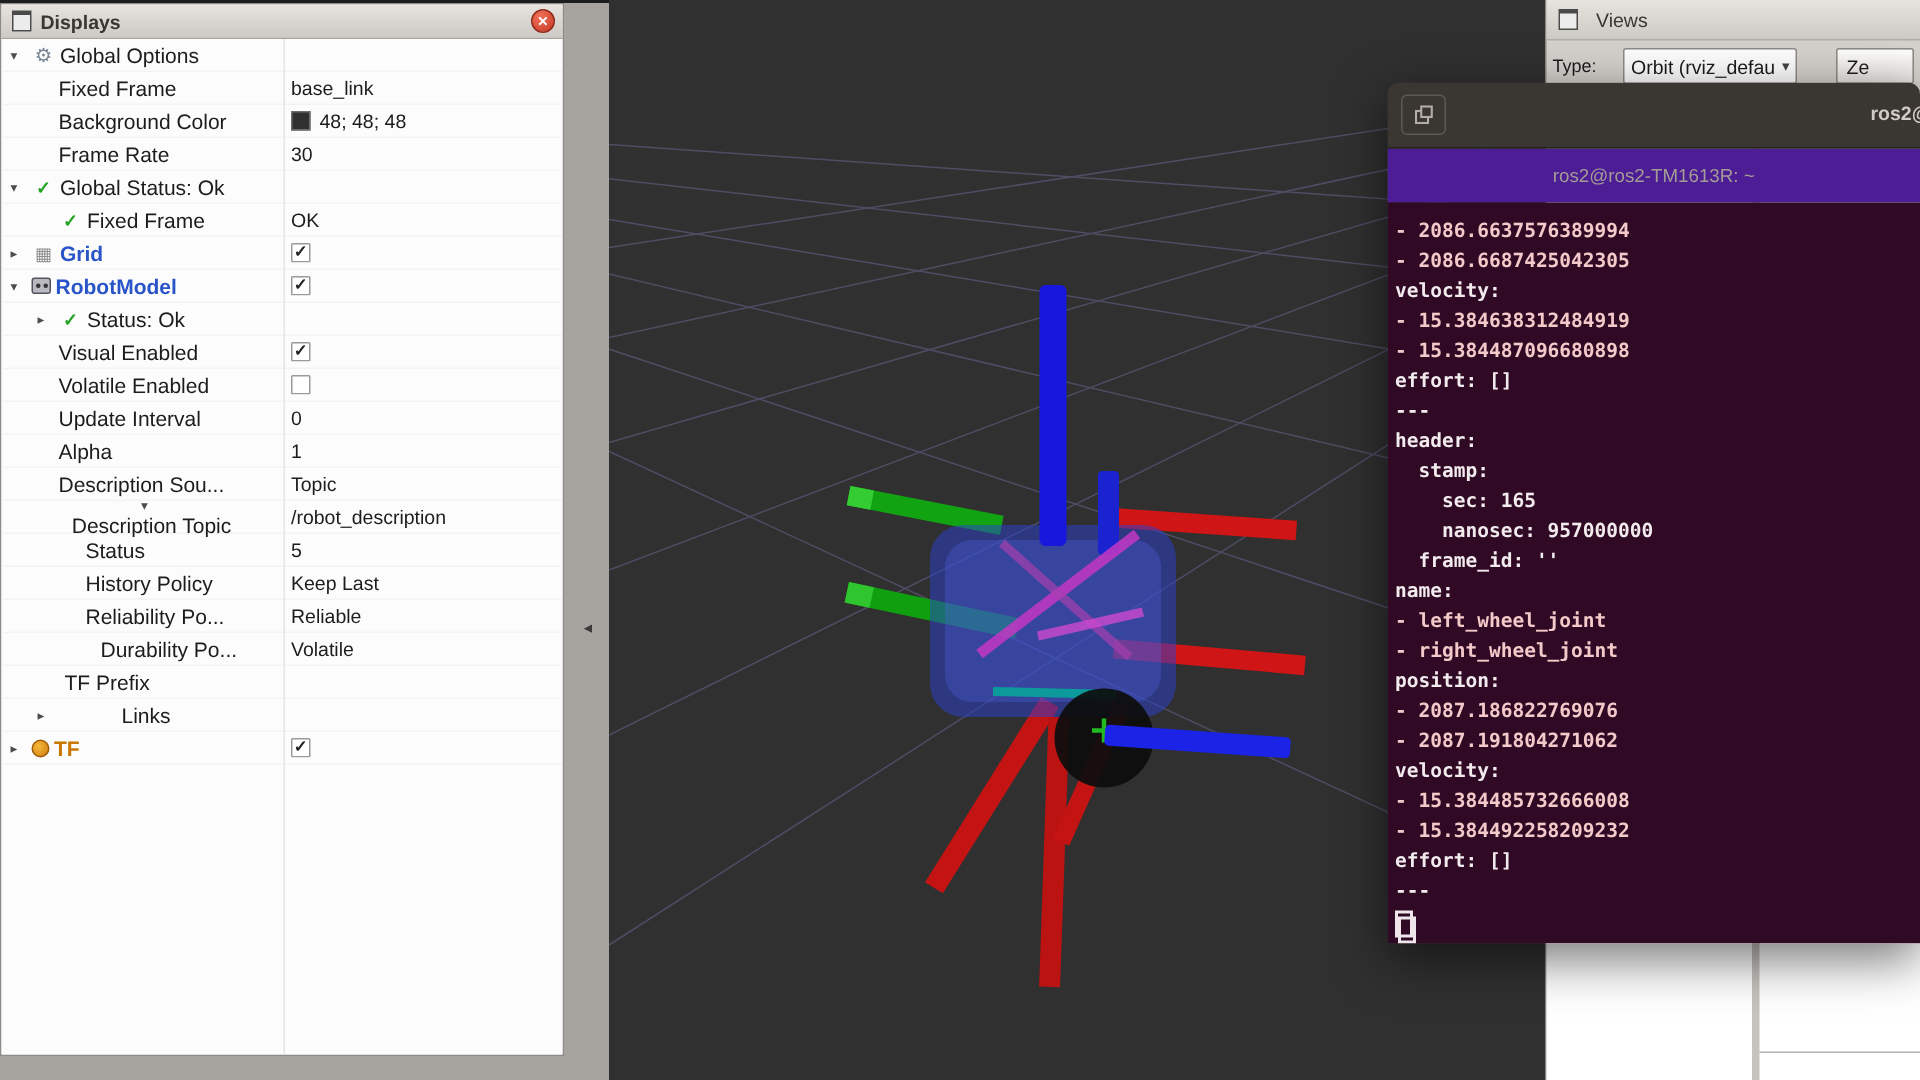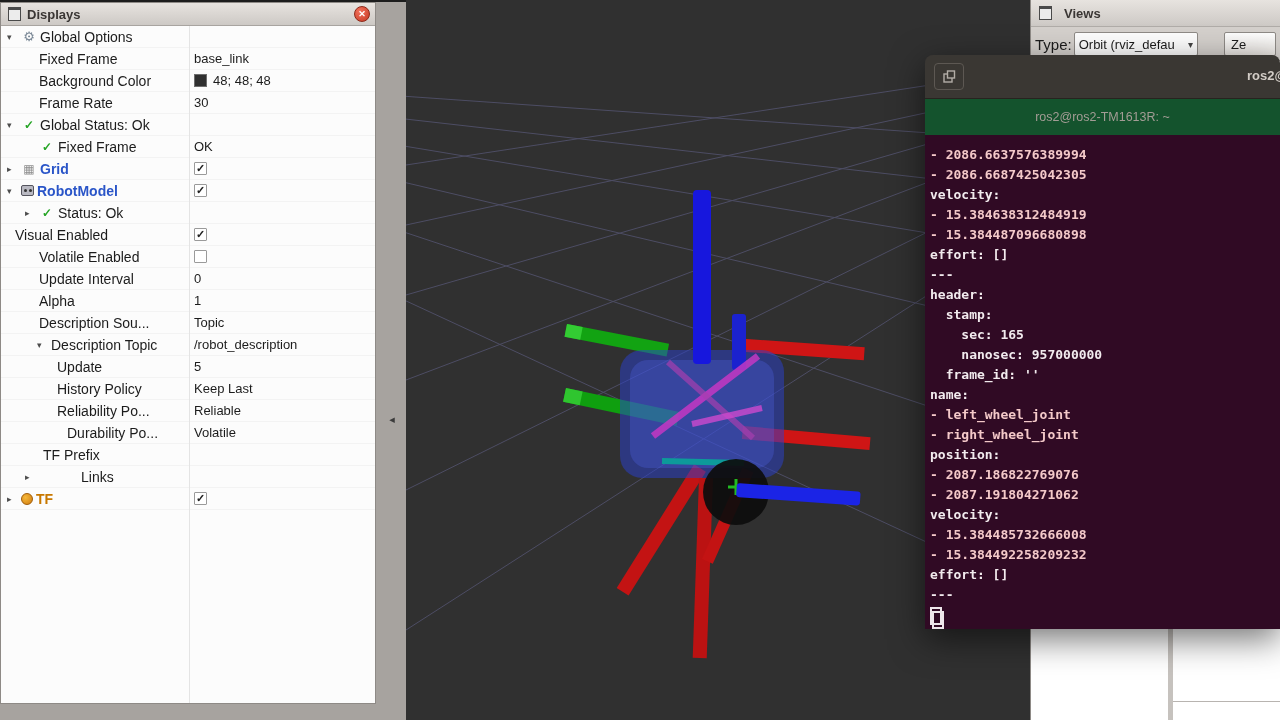--- a/index.html
+++ b/index.html
@@ -37,36 +37,36 @@
   .swatch{width:13px;height:13px;border:1px solid #6e6e6e;margin-right:6px;flex:none;box-sizing:border-box;}
 
   
   .viewport{position:absolute;left:406px;top:0;width:624px;height:720px;background:#303030;overflow:hidden;}
   .viewport svg{position:absolute;left:0;top:0;}
   .collapse-handle{position:absolute;left:385px;top:409px;width:14px;height:20px;color:#3b3b3b;font-size:11px;line-height:20px;text-align:center;}
 
   
   .views{position:absolute;left:1030px;top:0;width:250px;height:720px;background:#d4d0cc;border-left:1px solid #8e8a86;box-sizing:border-box;}
   .v-titlebar{height:26px;display:flex;align-items:center;padding:0 6px;background:linear-gradient(#e7e3df,#cdc9c5);border-bottom:1px solid #b0aca8;}
-  .v-title{font-size:13px;font-weight:700;color:#3a3634;margin-left:6px;}
+  .v-title{font-size:13px;font-weight:400;color:#3a3634;margin-left:6px;}
   .v-typerow{height:34px;display:flex;align-items:center;padding:0 4px;}
-  .v-typelabel{font-size:15px;color:#1c1c1c;margin-right:2px;}
+  .v-typelabel{font-size:12px;color:#1c1c1c;margin-right:18px;}
   .combo{height:24px;background:#fdfdfd;border:1px solid #8e8a86;border-radius:2px;display:flex;align-items:center;padding:0 4px;font-size:13px;color:#1c1c1c;width:140px;box-sizing:border-box;white-space:nowrap;overflow:hidden;}
   .combo::after{content:"▾";margin-left:auto;font-size:10px;color:#444;padding-left:4px;}
   .zero-btn{height:24px;min-width:52px;background:linear-gradient(#fdfdfd,#e6e2de);border:1px solid #8e8a86;border-radius:2px;font-size:13px;color:#1c1c1c;display:flex;align-items:center;justify-content:flex-start;padding:0 6px;margin-left:26px;box-sizing:border-box;}
   .v-body{position:absolute;left:0;top:60px;right:0;bottom:0;background:#ffffff;border-top:1px solid #a8a4a0;}
   .v-divider{position:absolute;left:137px;top:0;bottom:0;width:5px;background:#c6c2be;}
   .v-hline{position:absolute;left:142px;right:0;top:640px;height:1px;background:#b8b4b0;}
 
   
   .terminal{position:absolute;left:925px;top:55px;width:355px;height:574px;border-radius:8px 8px 0 0;overflow:hidden;box-shadow:0 10px 34px rgba(0,0,0,.55);}
   .t-header{height:44px;background:#3a3733;position:relative;border-bottom:1px solid #27231f;box-sizing:border-box;}
   .newtab{position:absolute;left:9px;top:8px;width:30px;height:27px;border:1px solid #5d5853;border-radius:4px;display:flex;align-items:center;justify-content:center;box-sizing:border-box;}
   .t-wintitle{position:absolute;left:322px;top:13px;color:#d2ccc6;font-size:13px;font-weight:700;white-space:nowrap;}
-  .t-tabs{height:36px;background:#14532d;display:flex;align-items:center;justify-content:center;}
+  .t-tabs{height:36px;background:#4c1d95;display:flex;align-items:center;justify-content:center;}
   .t-tab{color:#a39c95;font-size:12.5px;white-space:nowrap;}
   .t-body{height:494px;background:#300a24;padding:10px 4px 0 5px;box-sizing:border-box;}
   .tline{font-family:"DejaVu Sans Mono",monospace;font-size:13px;line-height:20px;font-weight:700;white-space:pre;}
   .tline.val{color:#f4c9c9;}
   .tline.key{color:#f2ebee;}
   .tline.sep{color:#f2ebee;}
   .cursor{display:inline-block;width:8px;height:14px;border:2px solid #eee6ea;margin-top:2px;box-sizing:content-box;}
 </style>
 </head>
 <body>
@@ -161,21 +161,21 @@
           </div>
           <div class="prop-row">
             <div class="prop-name" style="padding-left: 24px;">
               <span class="expander exp-closed"></span>
               <span class="p-icon icon-check">✓</span>
               <span class="p-label">Status: Ok</span>
             </div>
             <div class="prop-value"></div>
           </div>
           <div class="prop-row">
-            <div class="prop-name" style=" text-align: center;">
+            <div class="prop-name" style="padding-left: 24px; text-align: center;">
               <span class="expander "></span>
               <span class="p-label">Visual Enabled</span>
             </div>
             <div class="prop-value">
               <span class="checkbox checked"></span>
             </div>
           </div>
           <div class="prop-row">
             <div class="prop-name" style="padding-left: 24px;">
               <span class="expander "></span>
@@ -206,32 +206,32 @@
           <div class="prop-row">
             <div class="prop-name" style="padding-left: 24px;">
               <span class="expander "></span>
               <span class="p-label">Description Sou...</span>
             </div>
             <div class="prop-value">
               <span>Topic</span>
             </div>
           </div>
           <div class="prop-row">
-            <div class="prop-name" style="padding-left: 36px;">
+            <div class="prop-name" style="padding-left: 12px; flex-direction: column;">
               <span class="expander exp-open"></span>
               <span class="p-label">Description Topic</span>
             </div>
             <div class="prop-value">
               <span>/robot_description</span>
             </div>
           </div>
           <div class="prop-row">
             <div class="prop-name" style="padding-left: 42px;">
               <span class="expander "></span>
-              <span class="p-label">Update</span>
+              <span class="p-label">Status</span>
             </div>
             <div class="prop-value">
               <span>5</span>
             </div>
           </div>
           <div class="prop-row">
             <div class="prop-name" style="padding-left: 42px;">
               <span class="expander "></span>
               <span class="p-label">History Policy</span>
             </div>

